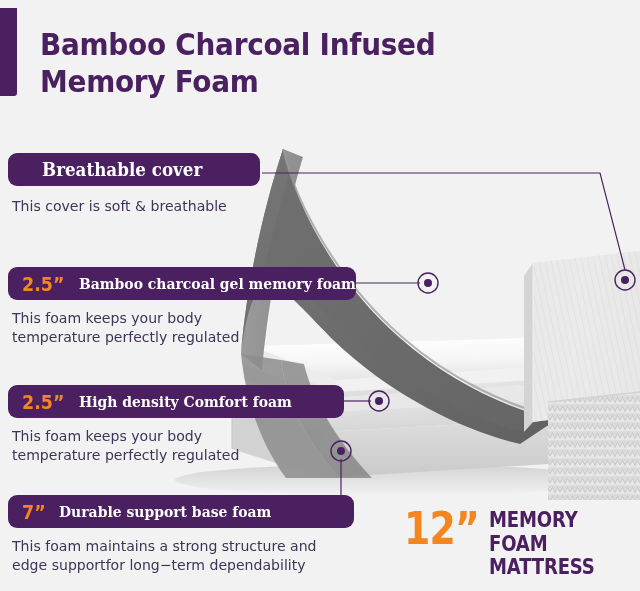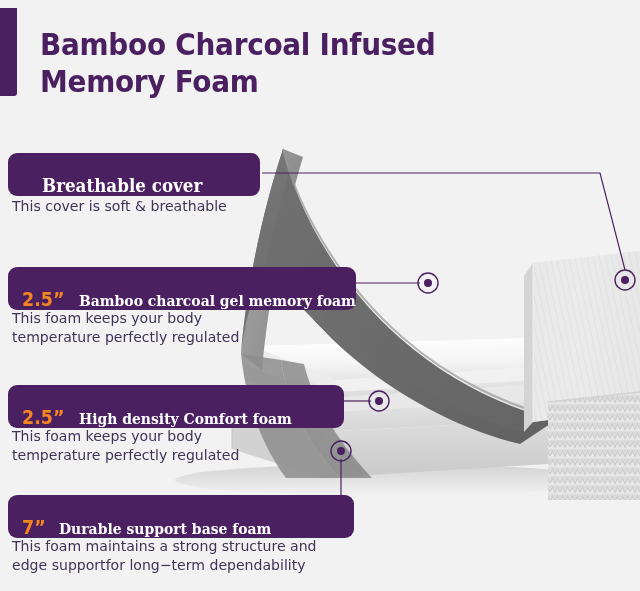--- a/index.html
+++ b/index.html
@@ -59,24 +59,24 @@
     height: 591px;
     pointer-events: none;
   }
 
   
   .pill {
     position: absolute;
     background: #4b2060;
     border-radius: 9px;
     display: flex;
-    align-items: flex-end;
+    align-items: center;
     box-sizing: border-box;
-    padding: 0 14px;
-    height: 43px;
+    padding: 10px 14px;
+    height: 33px;
     z-index: 6;
   }
   .pill .thick {
     color: #f5851f;
     font-family: "DejaVu Sans", sans-serif;
     font-weight: bold;
     font-size: 19px;
     transform: scaleX(0.92);
     transform-origin: left center;
     margin-right: 11px;
@@ -319,14 +319,19 @@
   <div class="desc" style="left:12px; top:419px; width:300px;">This foam keeps your body
 temperature perfectly regulated</div>
 
   <div class="pill" style="left:8px; top:487px; width:346px;">
     <span class="thick">7”</span>
     <span class="pill-label">Durable support base foam</span>
   </div>
   <div class="desc" style="left:12px; top:529px; width:340px;">This foam maintains a strong structure and
 edge supportfor long−term dependability</div>
 
+  <div class="size-lockup">
+    <span class="size-num">12”</span>
+    <span class="size-words">MEMORY FOAM
+MATTRESS</span>
+  </div>
 
 </div>
 
 </body></html>

